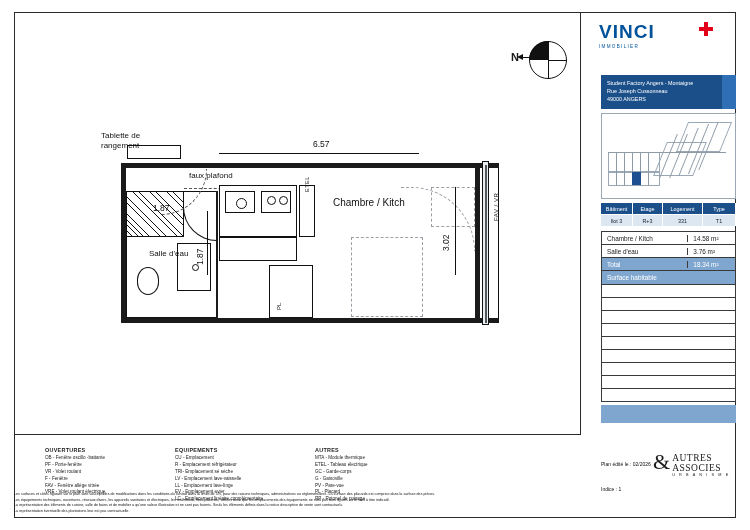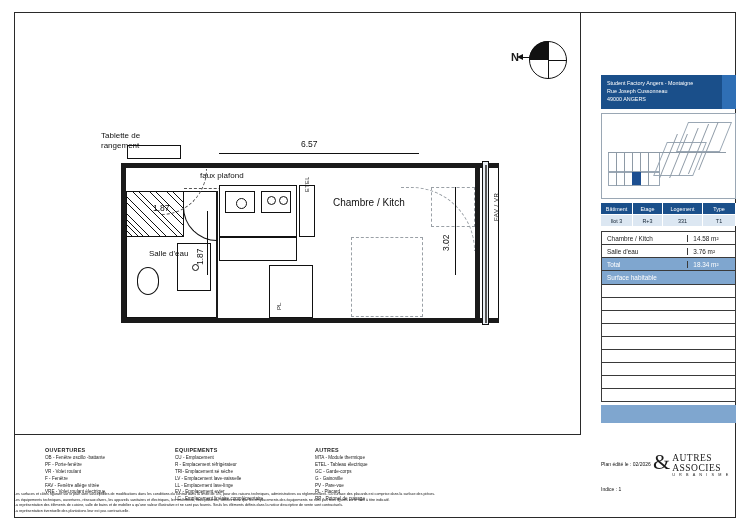--- a/index.html
+++ b/index.html
@@ -289,21 +289,21 @@
 
       <div class="facade">
         <div class="facade-inner"></div>
       </div>
       <div class="fav-label" style="left:392px; top:96px;">FAV / VR</div>
 
       <div class="tablette"></div>
       <div class="lab" style="left:0px; top:6px; width:76px; white-space:normal; line-height:1.25;">Tablette de<br>rangement</div>
 
       <div class="faux-plafond"></div>
-      <div class="lab" style="left:99px; top:46px;text-align:right;">faux plafond</div>
+      <div class="lab" style="left:88px; top:46px;text-align:right;">faux plafond</div>
 
       <div class="bath"></div>
       <div class="bath-hatch"></div>
       <div class="bath-wall-r"></div>
       <div class="toilet"></div>
       <div class="shower"></div>
       <div class="door-arc"></div>
       <div class="door-arc2"></div>
       <div class="lab" style="left:48px; top:124px;">Salle d'eau</div>
 
@@ -319,21 +319,21 @@
         <span>PL</span>
       </div>
 
       <div class="bed"></div>
       <div class="wardrobe"></div>
       <div class="arc-big"></div>
 
       <div class="lab big" style="left:232px; top:72px;">Chambre / Kitch</div>
 
       <div class="dimline-h" style="left:118px; top:28px; width:200px;"></div>
-      <div class="dimtxt" style="left:200px; top:14px;">6.57</div>
+      <div class="dimtxt" style="left:212px; top:14px;">6.57</div>
 
       <div class="dimline-v" style="left:354px; top:62px; height:88px;"></div>
       <div class="dimtxt" style="left:340px; top:126px; transform:rotate(-90deg); transform-origin:left top;">3.02</div>
 
       <div class="dimtxt" style="left:52px; top:78px;">1.87</div>
       <div class="dimline-v" style="left:106px; top:86px; height:64px;"></div>
       <div class="dimtxt" style="left:94px; top:140px; transform:rotate(-90deg); transform-origin:left top;">1.87</div>
     </div>
   </div>
 
@@ -367,20 +367,25 @@
         <div>G      - Gainoville</div>
         <div>PV    - Pare-vue</div>
         <div>PL    - Placard</div>
         <div>RP    - Rotonel de puisage</div>
       </div>
     </div>
   </div>
 
   <div class="right">
 
+    <div class="logo">
+      <div class="vinci">VINCI</div>
+      <div class="imm">IMMOBILIER</div>
+      <div class="cross"></div>
+    </div>
 
     <div class="addr-block">
       <div class="addr-accent"></div>
       <div>Student Factory Angers - Montaigne</div>
       <div>Rue Joseph Cussonneau</div>
       <div>49000 ANGERS</div>
     </div>
 
     <div class="key-plan">
       <div class="kp-grid" style="left:6px;  top:38px; width:52px; height:20px;"></div>

